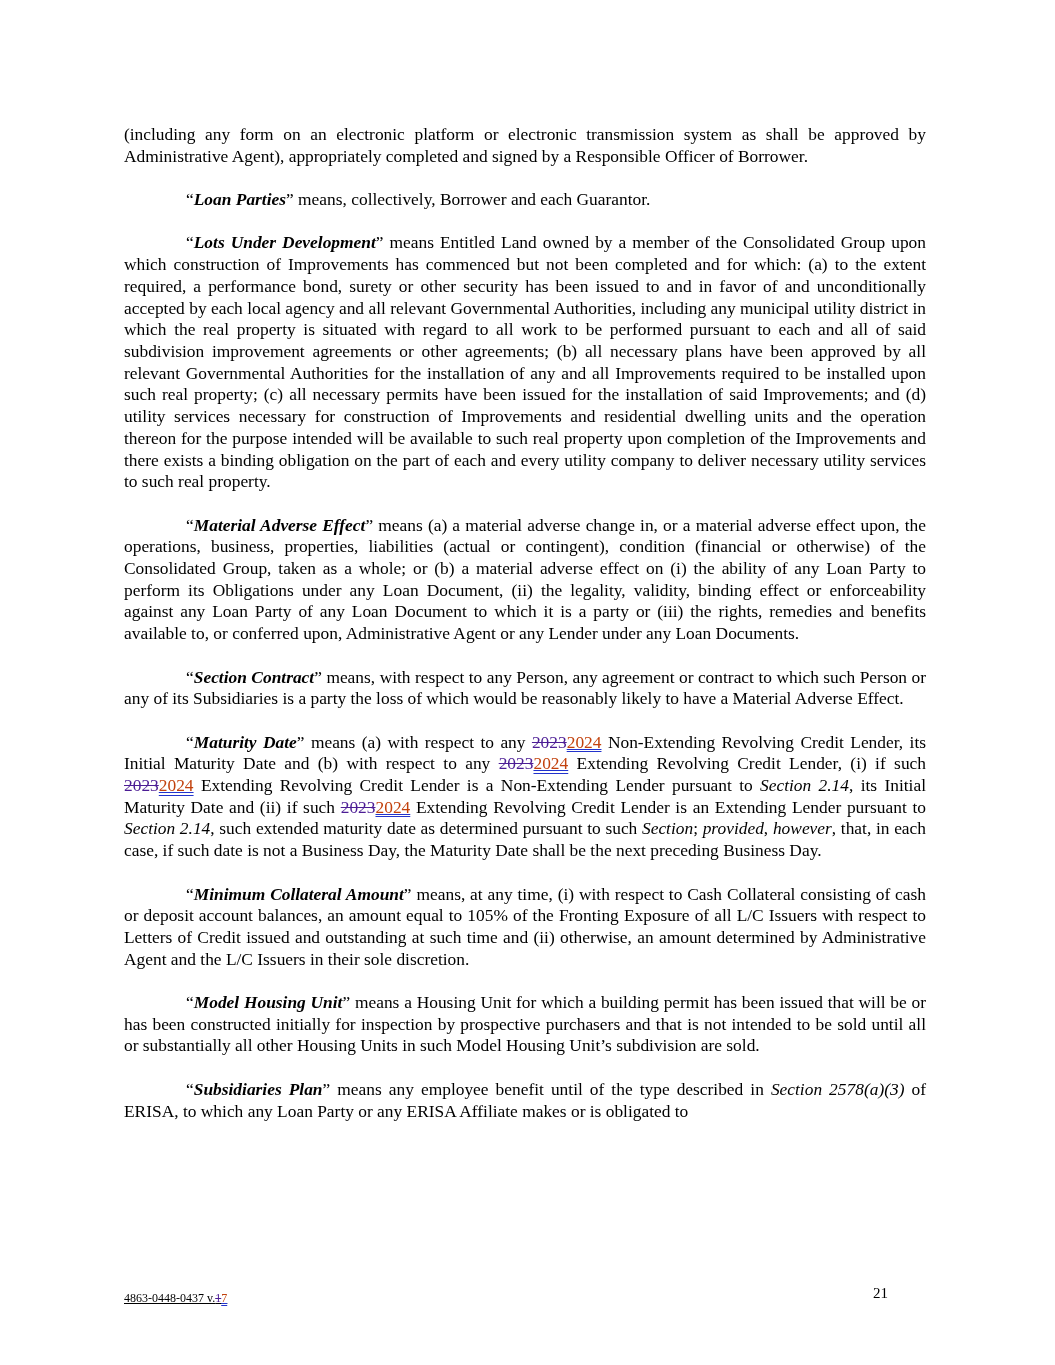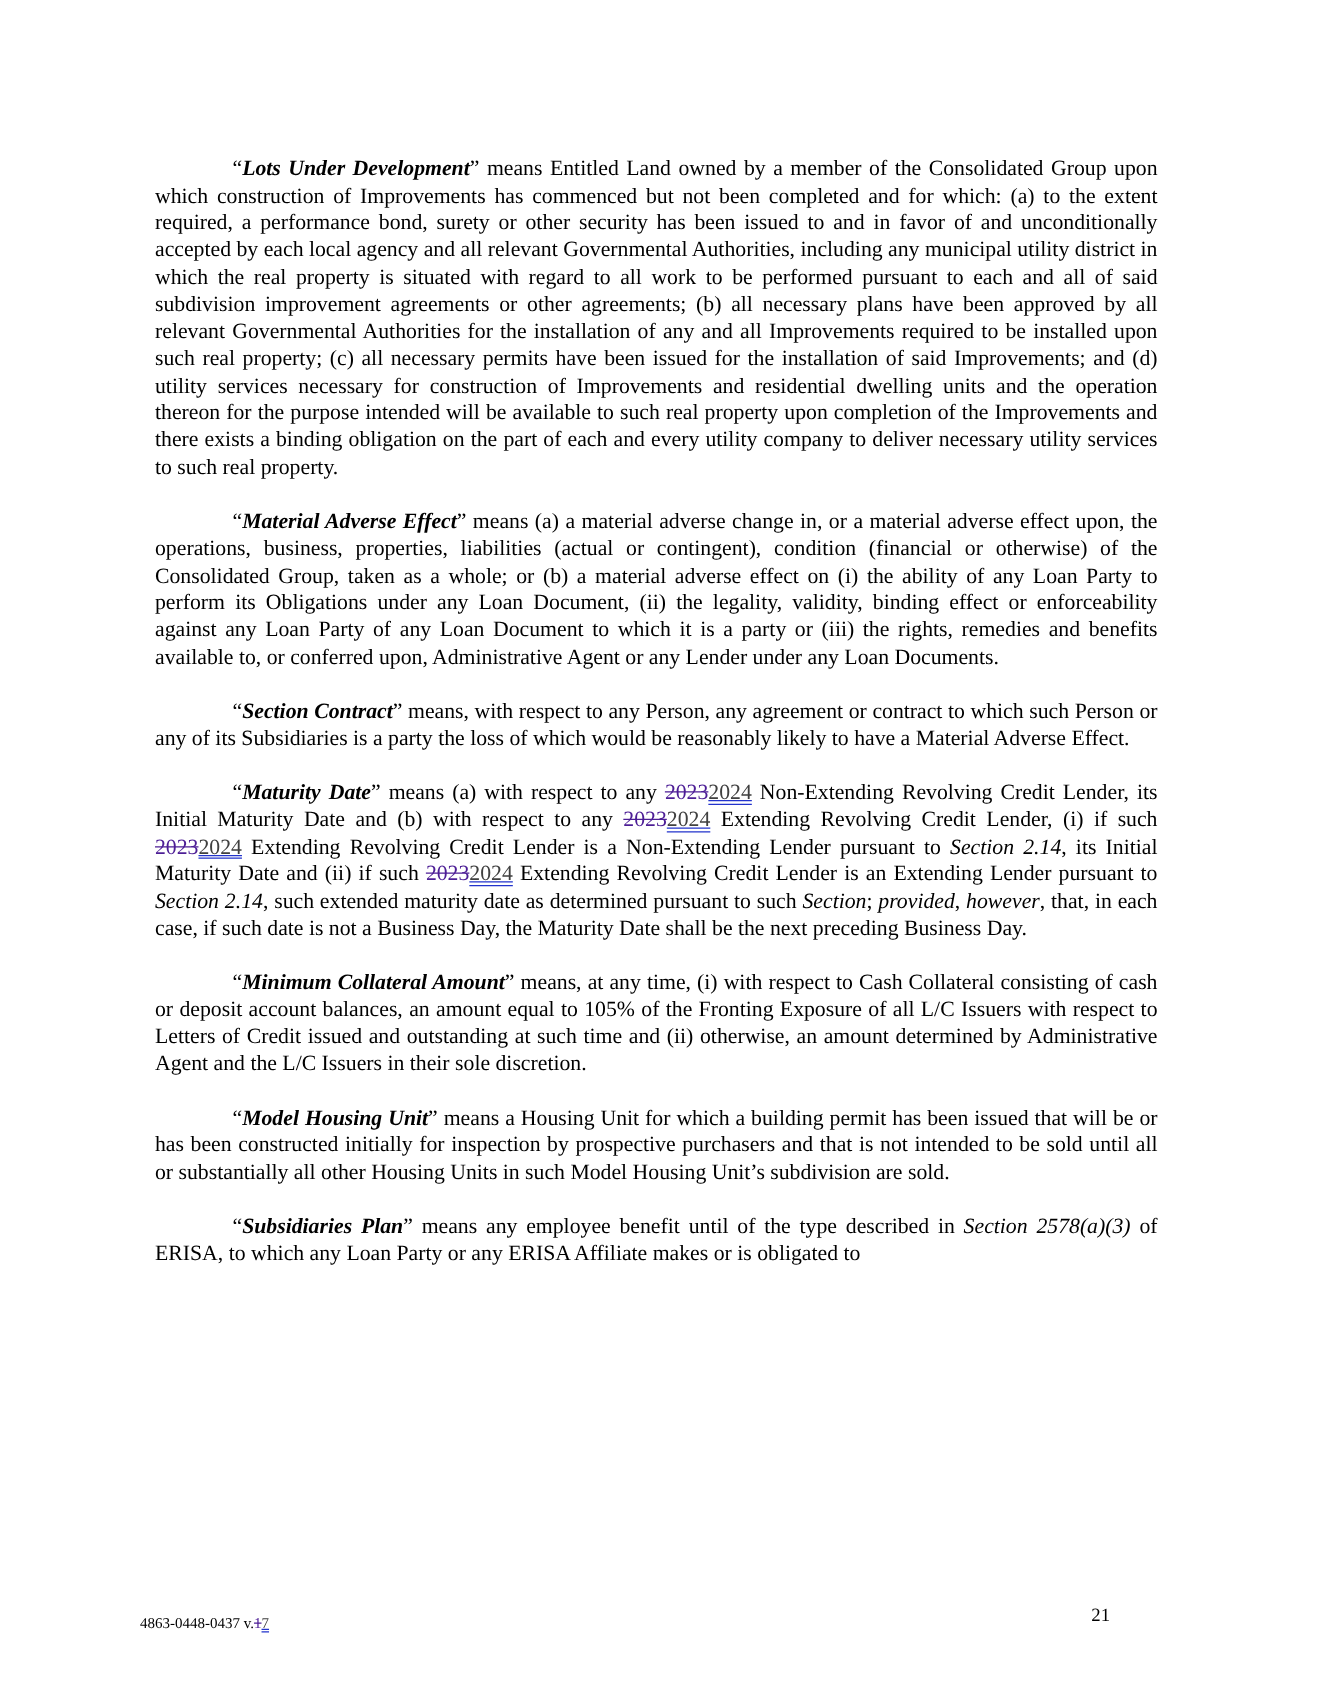--- a/index.html
+++ b/index.html
@@ -5,30 +5,32 @@
   html, body { margin: 0; padding: 0; background: #ffffff; }
   body { width: 1055px; height: 1365px; position: relative; overflow: hidden;
          font-family: "Liberation Serif", serif; color: #000; }
   .page { position: absolute; left: 124px; top: 124px; width: 802px; }
   .para { font-size: 17.4px; line-height: 21.7px; text-align: justify; margin: 0 0 21.7px 0; }
   .indent { text-indent: 62px; }
   .term { font-weight: bold; font-style: italic; }
   .bi { font-weight: normal; font-style: italic; }
   .it { font-style: italic; }
   .del { color: #4c1d95; text-decoration: line-through; margin-top: 47px; }
-  .ins { color: #404040; text-decoration: underline double; text-decoration-color: #2233cc; }
-  .footer-id { position: absolute; left: 112px; top: 1291px; font-size: 12px; }
+  .ins { color: #c2410c; text-decoration: underline double; text-decoration-color: #2233cc; }
+  .footer-id { position: absolute; left: 124px; top: 1291px; font-size: 12px; text-decoration: underline; }
   .page-num { position: absolute; left: 873px; top: 1285px; font-size: 15px; }
 </style>
 </head>
 <body>
 
 <div class="page">
 
+  <p class="para">(including any form on an electronic platform or electronic transmission system as shall be approved by Administrative Agent), appropriately completed and signed by a Responsible Officer of Borrower.</p>
 
+  <p class="para indent"><span>“</span><span class="term">Loan Parties</span><span>”</span><span> means, collectively, Borrower and each Guarantor.</span></p>
 
   <p class="para indent"><span>“</span><span class="term">Lots Under Development</span><span>”</span><span> means Entitled Land owned by a member of the Consolidated Group upon which construction of Improvements has commenced but not been completed and for which: (a) to the extent required, a performance bond, surety or other security has been issued to and in favor of and unconditionally accepted by each local agency and all relevant Governmental Authorities, including any municipal utility district in which the real property is situated with regard to all work to be performed pursuant to each and all of said subdivision improvement agreements or other agreements; (b) all necessary plans have been approved by all relevant Governmental Authorities for the installation of any and all Improvements required to be installed upon such real property; (c) all necessary permits have been issued for the installation of said Improvements; and (d) utility services necessary for construction of Improvements and residential dwelling units and the operation thereon for the purpose intended will be available to such real property upon completion of the Improvements and there exists a binding obligation on the part of each and every utility company to deliver necessary utility services to such real property.</span></p>
 
   <p class="para indent"><span>“</span><span class="term">Material Adverse Effect</span><span>”</span><span> means (a) a material adverse change in, or a material adverse effect upon, the operations, business, properties, liabilities (actual or contingent), condition (financial or otherwise) of the Consolidated Group, taken as a whole; or (b) a material adverse effect on (i) the ability of any Loan Party to perform its Obligations under any Loan Document, (ii) the legality, validity, binding effect or enforceability against any Loan Party of any Loan Document to which it is a party or (iii) the rights, remedies and benefits available to, or conferred upon, Administrative Agent or any Lender under any Loan Documents.</span></p>
 
   <p class="para indent"><span>“</span><span class="term">Section Contract</span><span>”</span><span> means, with respect to any Person, any agreement or contract to which such Person or any of its Subsidiaries is a party the loss of which would be reasonably likely to have a Material Adverse Effect.</span></p>
 
   <p class="para indent"><span>“</span><span class="term">Maturity Date</span><span>”</span><span> means (a) with respect to any </span><span class="del">2023</span><span class="ins">2024</span><span> Non-Extending Revolving Credit Lender, its Initial Maturity Date and (b) with respect to any </span><span class="del">2023</span><span class="ins">2024</span><span> Extending Revolving Credit Lender, (i) if such </span><span class="del">2023</span><span class="ins">2024</span><span> Extending Revolving Credit Lender is a Non-Extending Lender pursuant to </span><span class="bi">Section 2.14</span><span>, its Initial Maturity Date and (ii) if such </span><span class="del">2023</span><span class="ins">2024</span><span> Extending Revolving Credit Lender is an Extending Lender pursuant to </span><span class="bi">Section 2.14</span><span>, such extended maturity date as determined pursuant to such </span><span class="bi">Section</span><span>; </span><span class="it">provided</span><span>, </span><span class="it">however</span><span>, that, in each case, if such date is not a Business Day, the Maturity Date shall be the next preceding Business Day.</span></p>
 
   <p class="para indent"><span>“</span><span class="term">Minimum Collateral Amount</span><span>”</span><span> means, at any time, (i) with respect to Cash Collateral consisting of cash or deposit account balances, an amount equal to 105% of the Fronting Exposure of all L/C Issuers with respect to Letters of Credit issued and outstanding at such time and (ii) otherwise, an amount determined by Administrative Agent and the L/C Issuers in their sole discretion.</span></p>

